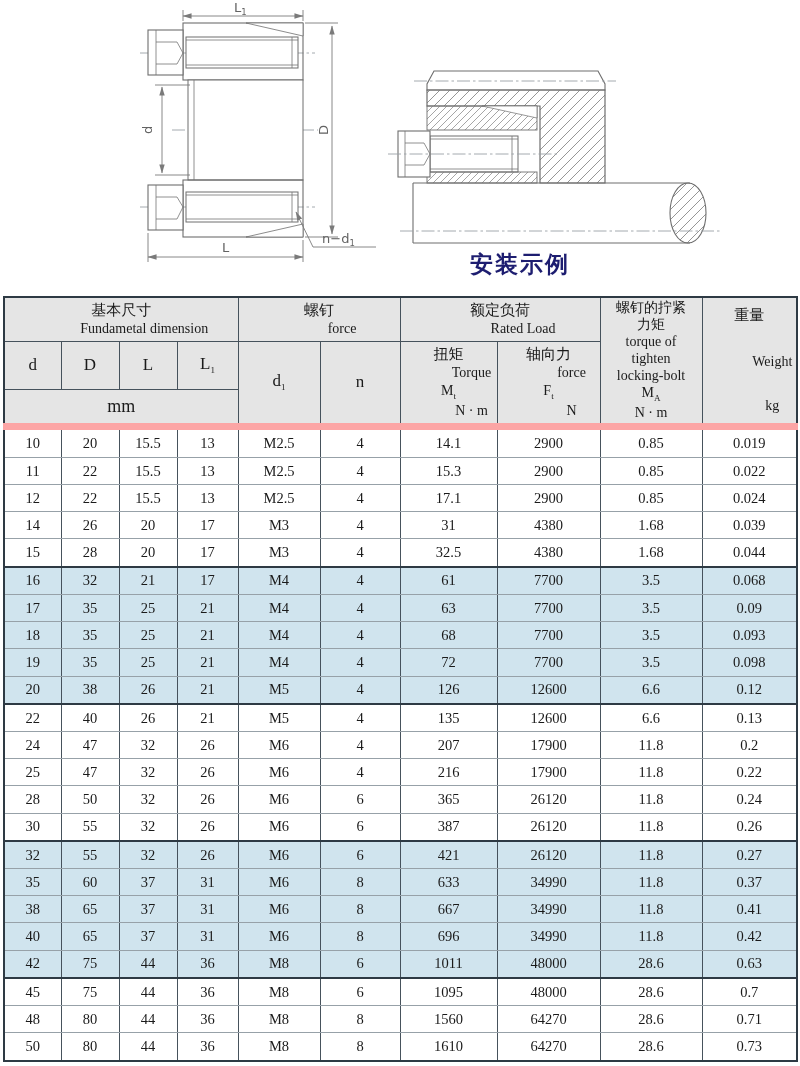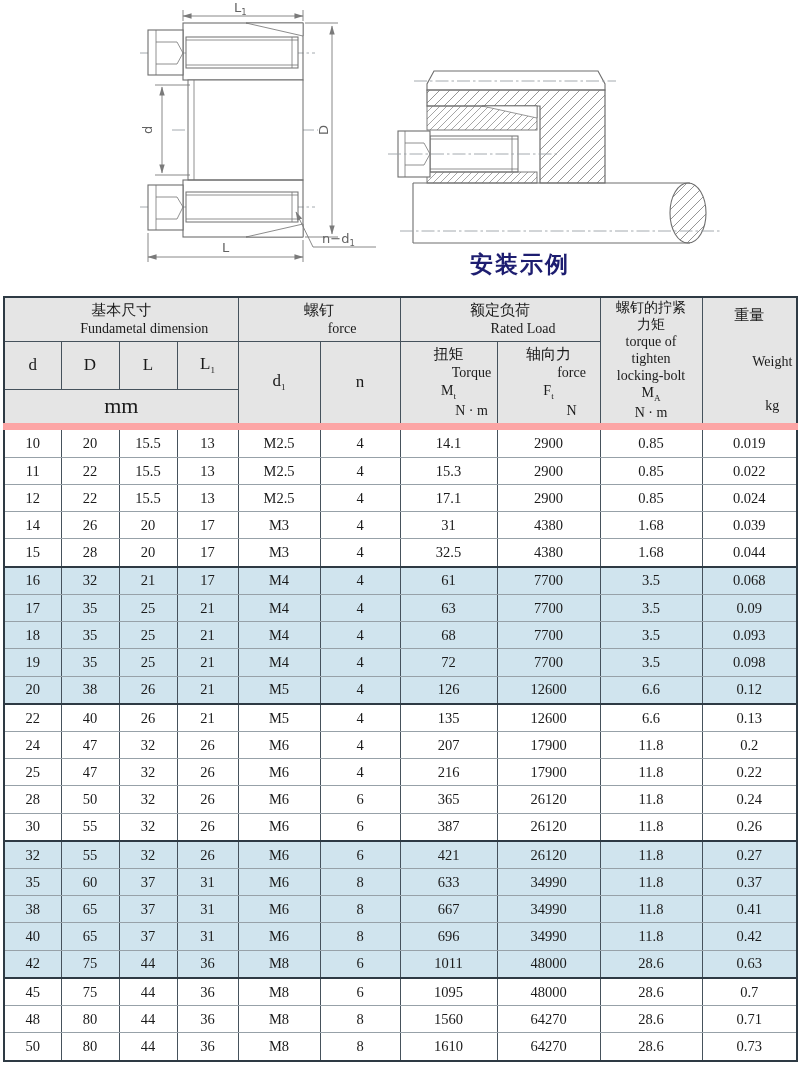--- a/index.html
+++ b/index.html
@@ -24,21 +24,21 @@
   .spec th,.spec td{border:1px solid #46525c;text-align:center;vertical-align:middle;
                     padding:0;font-weight:normal;}
   .spec thead th{background:#e5e5e5;}
   tr.hr1{height:44px;} tr.hr2{height:48px;} tr.hr3{height:37px;}
   .cn{font-size:15px;line-height:1.3;}
   .en{font-size:14px;line-height:1.25;padding-left:46px;}
   .sm{font-size:14px;line-height:1.22;}
   .sym{font-size:14px;line-height:1.25;}
   sub{font-size:9px;}
   .col-label{font-size:17px;}
-  .mmcell{font-size:22px;}
+  .mmcell{font-size:18px;}
   .wstack{display:flex;flex-direction:column;justify-content:space-between;
           align-items:center;height:108px;padding:8px 0;}
   .spec tbody td{font-size:14.5px;border-color:#97a1a8 #46525c;}
   .spec tbody tr.shaded td{background:#d0e4ee;}
   .spec tbody tr.group-start td{border-top:2px solid #2e3a44;}
   .spec tbody tr:first-child td{border-top:7px solid #fca5a5;}
 </style>
 </head>
 <body>
 

